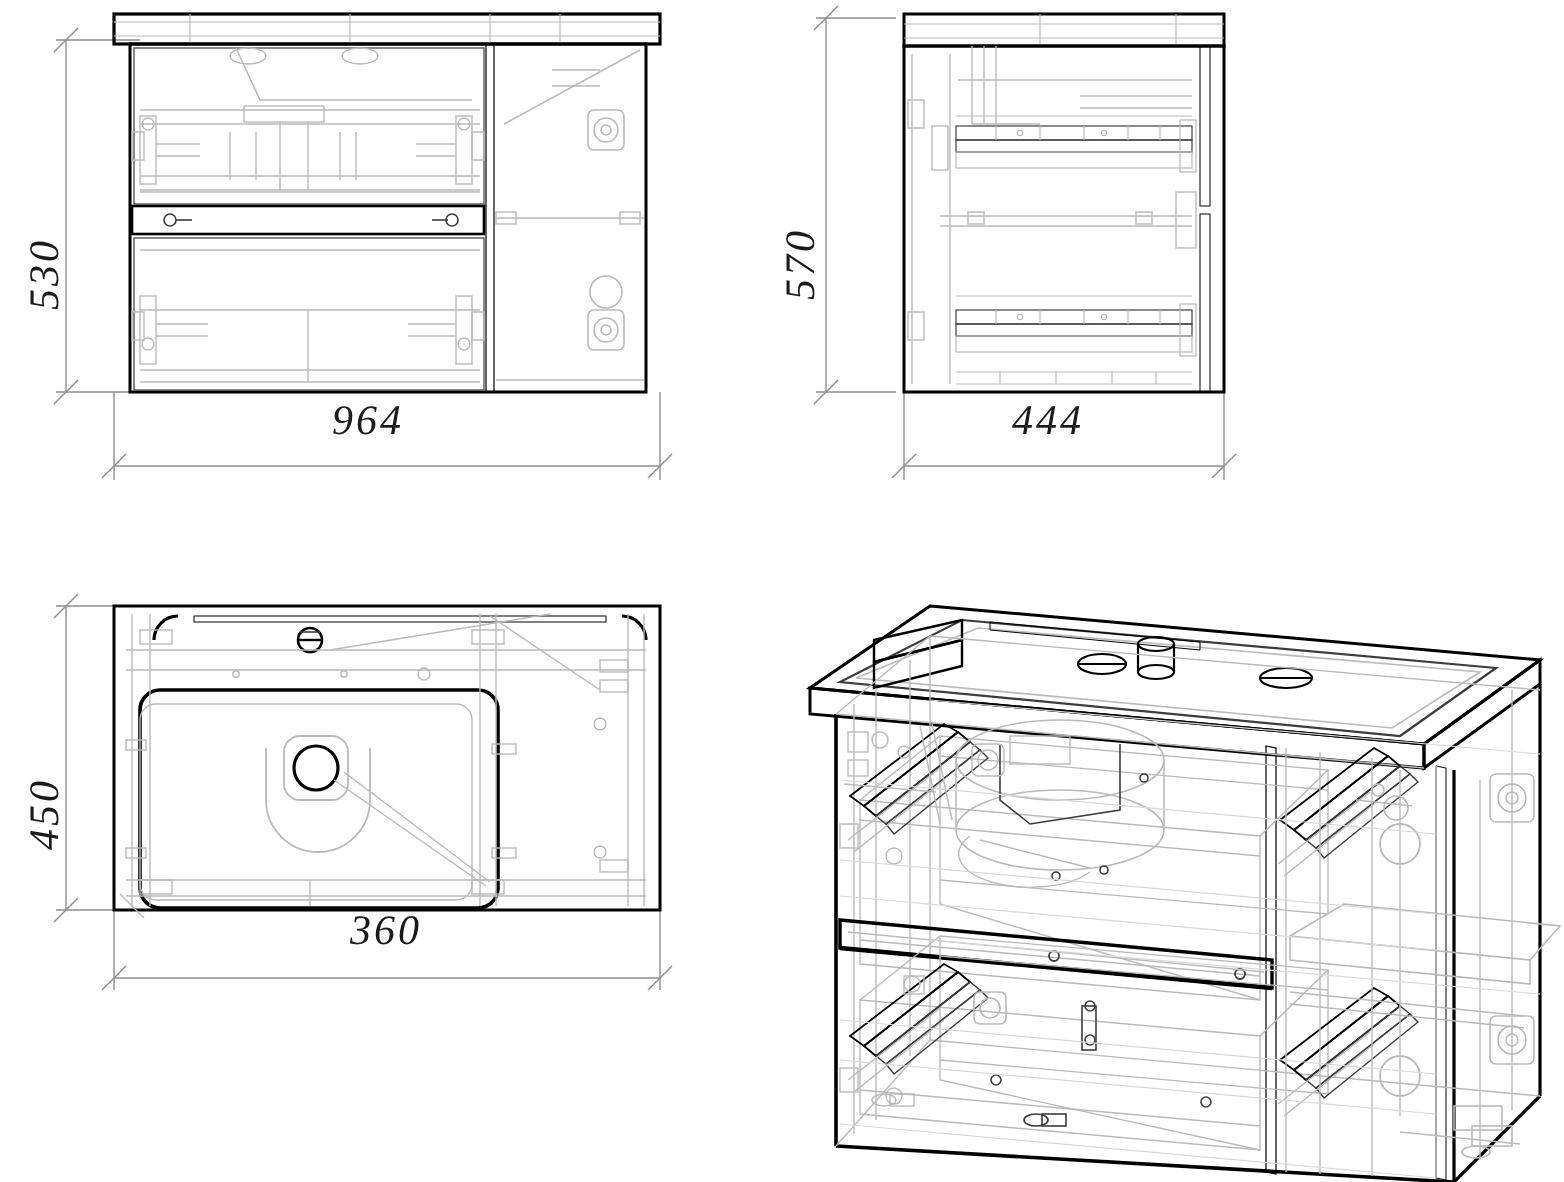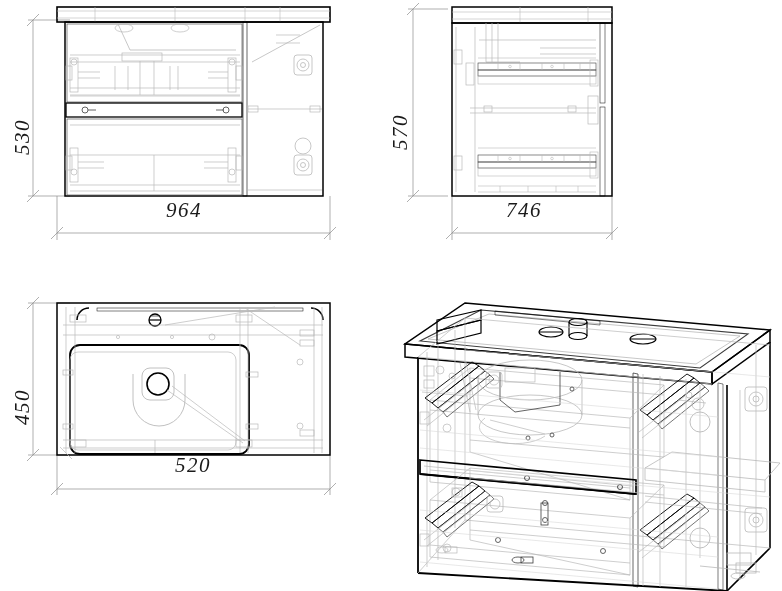--- a/index.html
+++ b/index.html
@@ -32,25 +32,25 @@
 <body>
 
 <div id="sheet">
 
   <div class="dimtext vert" style="left:10px; top:155px;">530</div>
 
   <div class="dimtext" style="left:166px; top:198px;">964</div>
 
   <div class="dimtext vert" style="left:388px; top:150px;">570</div>
 
-  <div class="dimtext" style="left:506px; top:198px;">746</div>
+  <div class="dimtext" style="left:506px; top:198px;">444</div>
 
   <div class="dimtext vert" style="left:10px; top:425px;">450</div>
 
-  <div class="dimtext" style="left:175px; top:453px;">520</div>
+  <div class="dimtext" style="left:175px; top:453px;">360</div>
 
   <svg width="782" height="591" viewBox="0 0 782 591">
 
     <g>
 
       <g class="dl" stroke-width="0.7">
         <line x1="28" y1="20" x2="70" y2="20"></line>
         <line x1="28" y1="196" x2="70" y2="196"></line>
         <line x1="33" y1="20" x2="33" y2="196"></line>
 

